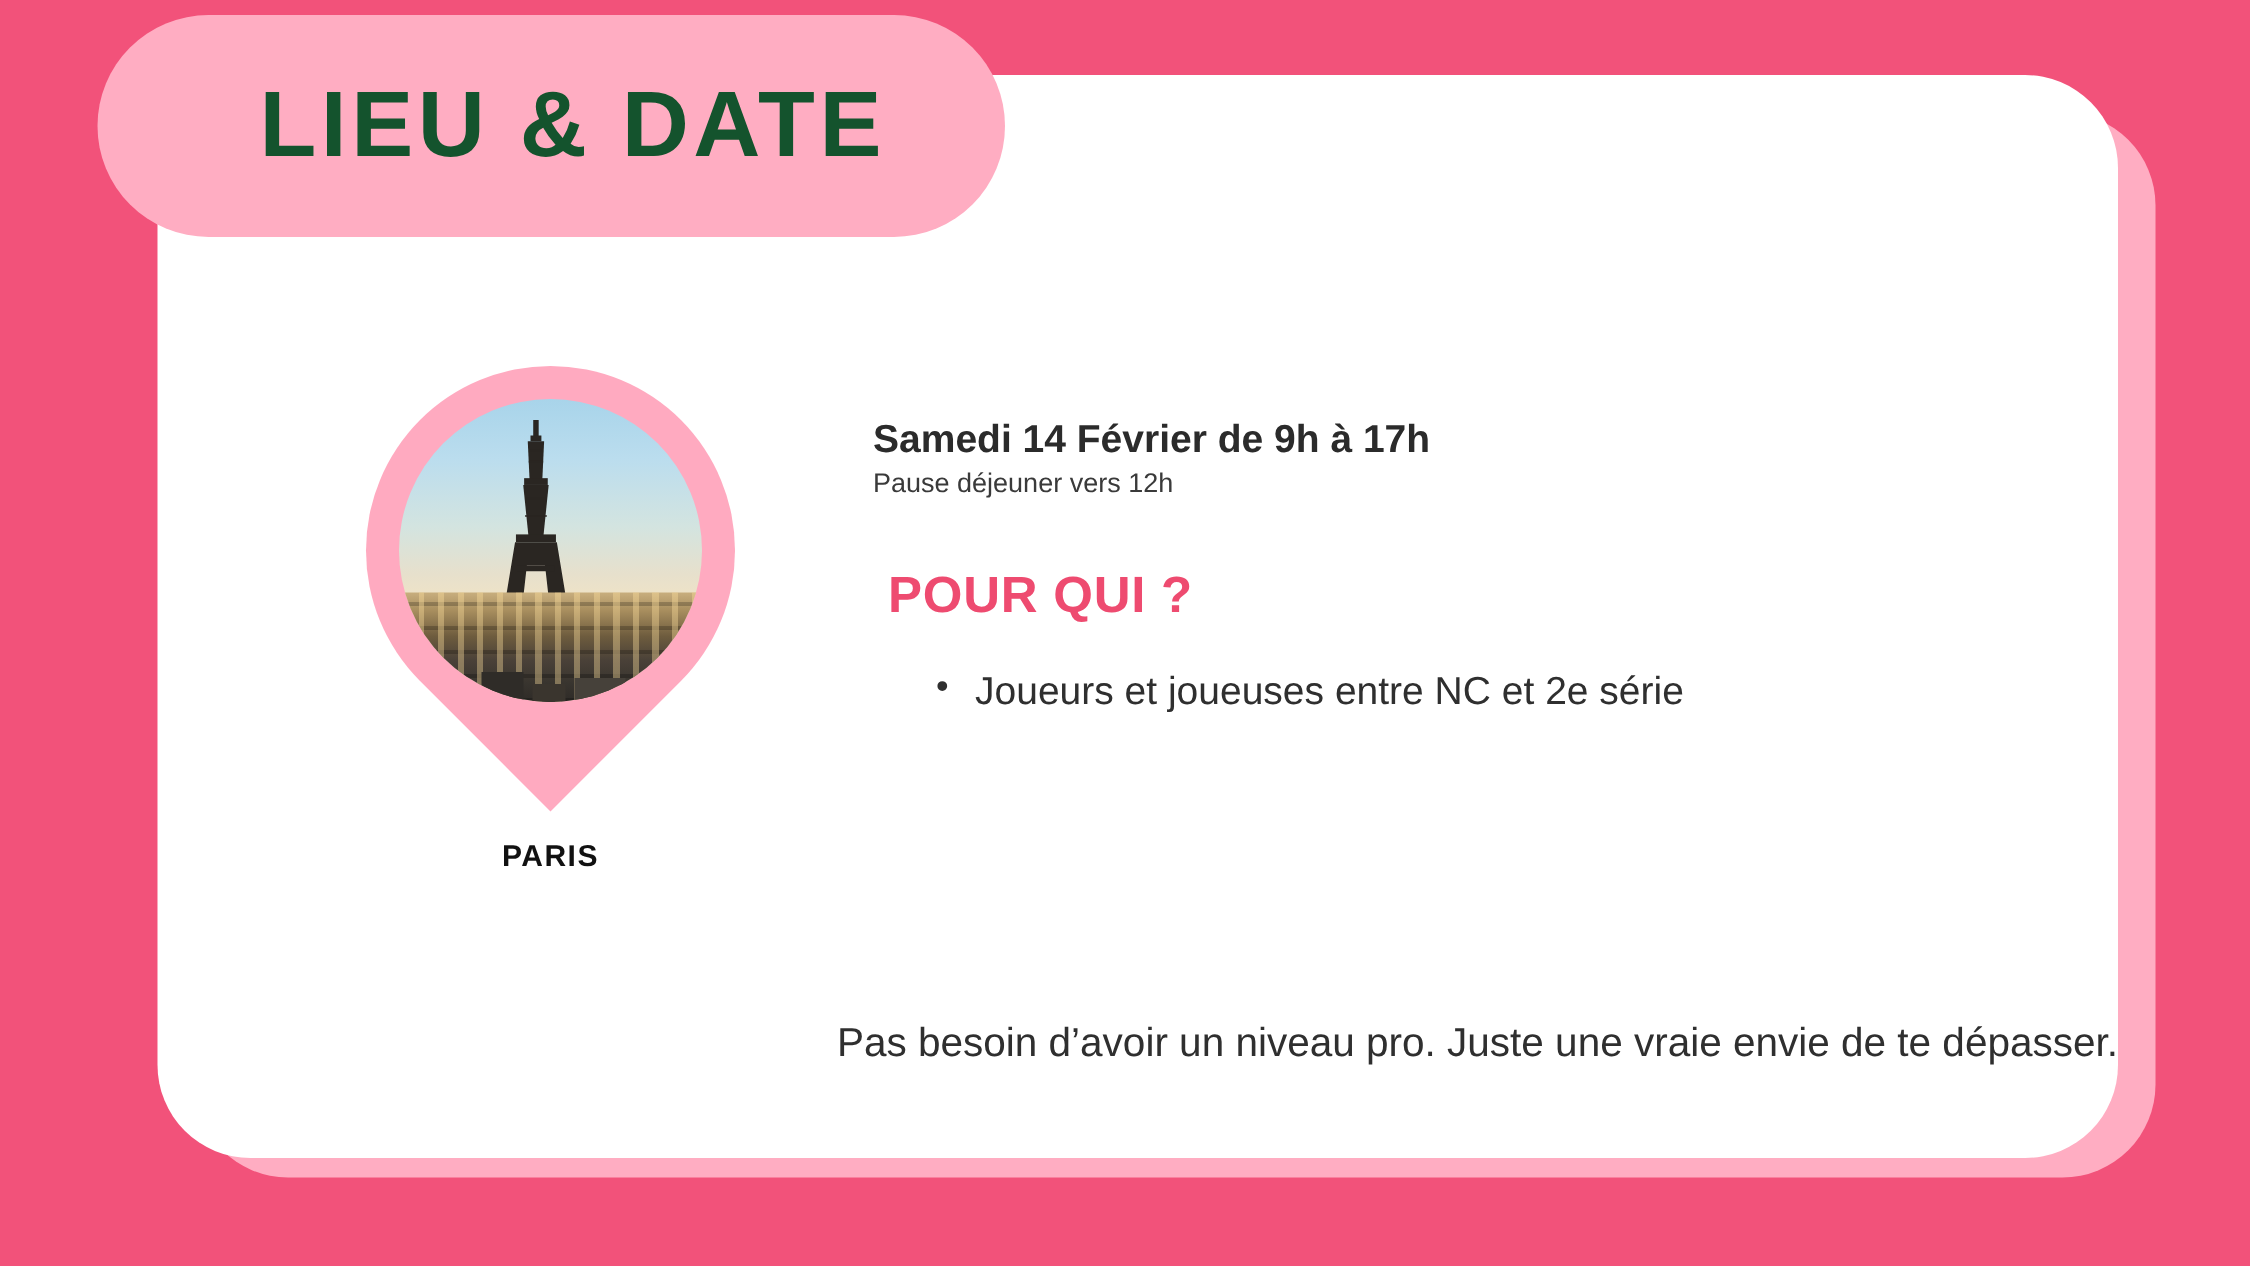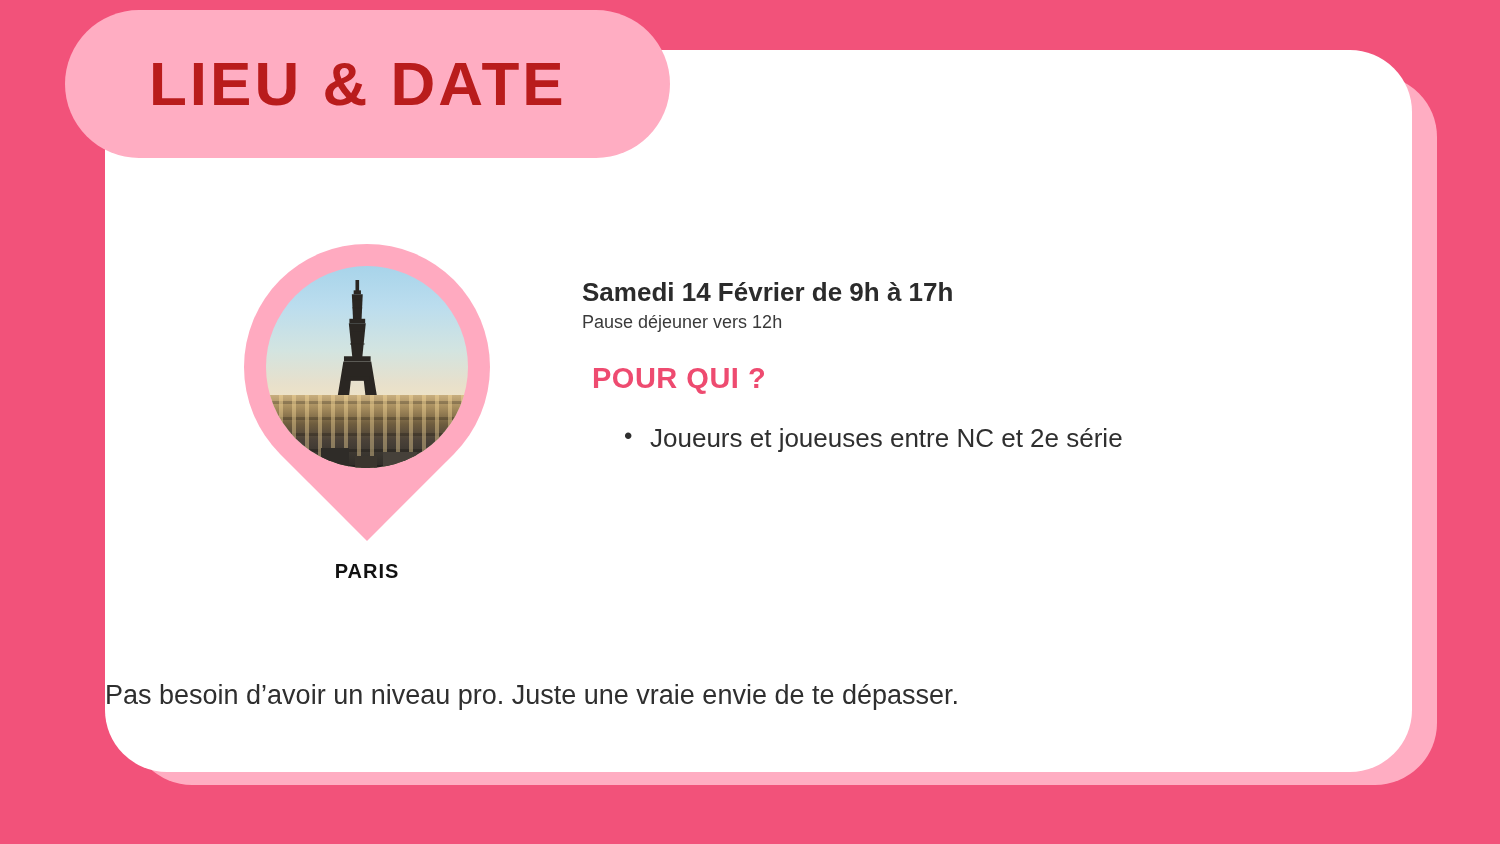--- a/index.html
+++ b/index.html
@@ -36,22 +36,22 @@
   #badge {
     position:absolute;
     left:65px; top:10px;
     width:605px; height:148px;
     background:#FFADC2;
     border-radius:74px;
     display:flex;
     align-items:center;
   }
   #badge-label {
-    margin-left:84px;
-    color:#b91c1c;
+    margin-left:108px;
+    color:#14532d;
     font-size:62px;
     font-weight:bold;
     letter-spacing:3px;
     line-height:1;
   }
 
   
   #pin-block {
     position:absolute;
     left:228px; top:244px;
@@ -151,23 +151,23 @@
     font-weight:bold;
     color:#2B2B2B;
     line-height:1.35;
   }
   #lunch-line {
     font-size:18px;
     color:#3A3A3A;
     line-height:1.35;
   }
   #pour-qui {
-    margin-top:28px;
+    margin-top:44px;
     margin-left:10px;
-    font-size:29px;
+    font-size:34px;
     font-weight:bold;
     color:#EE4B70;
     letter-spacing:.5px;
   }
   #audience-list {
     margin-top:26px;
     margin-left:42px;
     list-style:none;
   }
   #audience-list li {
@@ -183,21 +183,21 @@
     left:0; top:-1px;
     font-size:24px;
     color:#2F2F2F;
   }
 
   
   #footer-note {
     position:absolute;
     left:105px; top:680px;
     width:1307px;
-    text-align:left;
+    text-align:right;
     font-size:27px;
     color:#2F2F2F;
   }
 </style>
 </head>
 <body>
 
 <div id="stage">
 
   <div id="shadow-card"></div>

